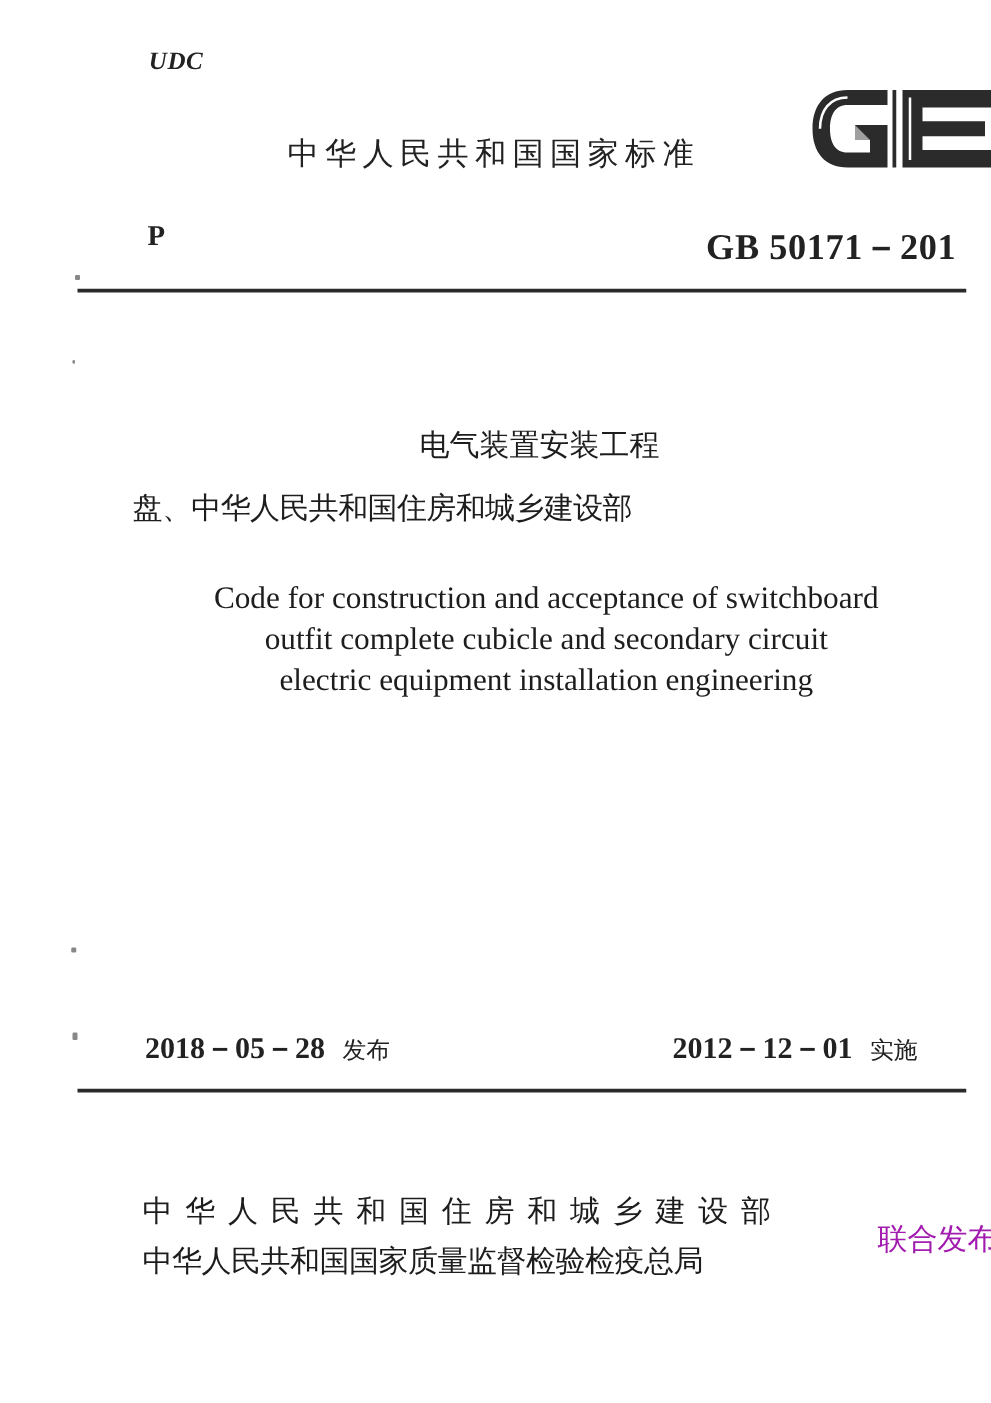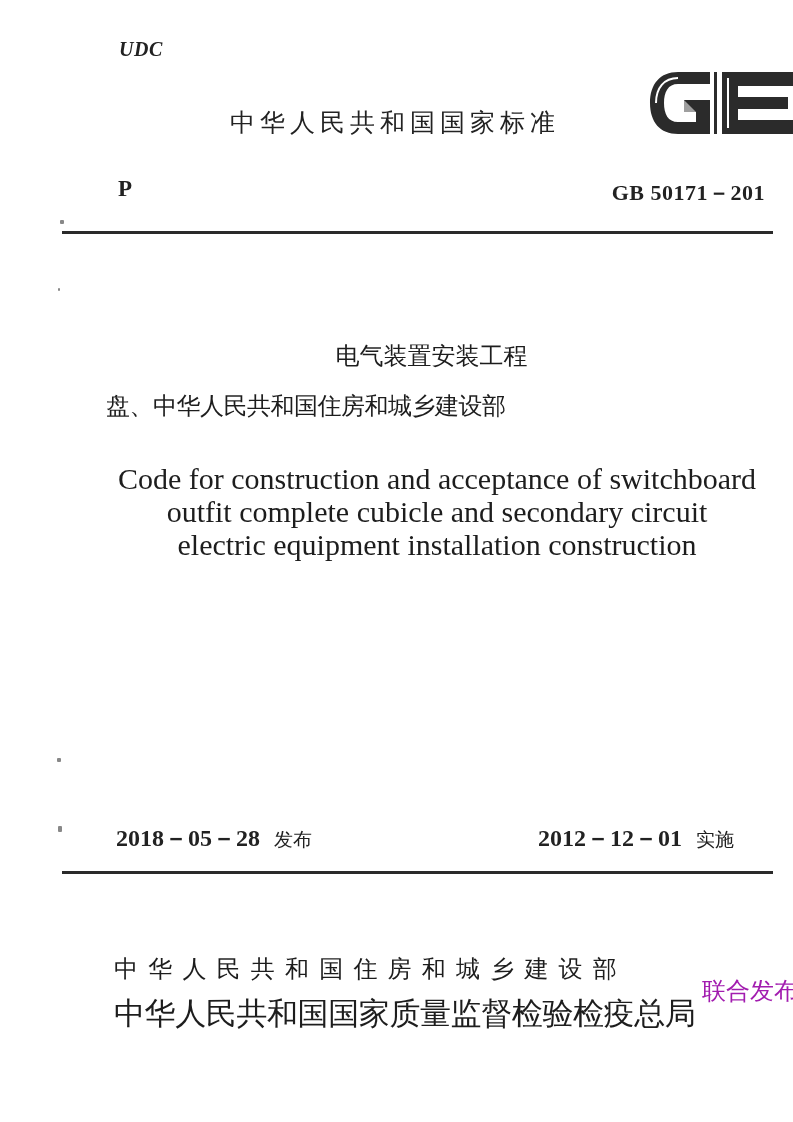--- a/index.html
+++ b/index.html
@@ -44,21 +44,21 @@
       left: 118px; top: 176px;
       font-family: "Liberation Serif", serif;
       font-weight: bold;
       font-size: 23px;
       color: #222;
     }
     .doc-number {
       right: 28px; top: 178px;
       font-family: "Liberation Serif", serif;
       font-weight: bold;
-      font-size: 22px;
+      font-size: 29px;
       letter-spacing: 0.5px;
       color: #222;
       white-space: nowrap;
     }
     .rule {
       left: 62px; right: 20px;
       height: 3px;
       background: #2a2a2a;
     }
     .rule-top { top: 231px; }
@@ -72,21 +72,21 @@
       color: #1d1d1d;
       white-space: nowrap;
     }
     .title-cn-1 { top: 340px; padding-left: 70px; }
     .title-cn-2 { top: 390px; left: 106px; text-align: left; letter-spacing: -0.5px; }
 
     .title-en {
       left: 0; right: 15px;
       text-align: center;
       font-family: "Liberation Serif", serif;
-      font-size: 30px;
+      font-size: 25px;
       line-height: 33px;
       color: #1d1d1d;
       padding-left: 96px;
     }
     .title-en-1 { top: 462px; }
     .title-en-2 { top: 495px; }
     .title-en-3 { top: 528px; }
 
     .date-issue, .date-effect {
       top: 822px;
@@ -109,21 +109,21 @@
       left: 114px; top: 953px;
       font-family: "DejaVu Sans", sans-serif;
       font-size: 24px;
       letter-spacing: 10.2px;
       color: #1d1d1d;
       white-space: nowrap;
     }
     .authority-2 {
       left: 114px; top: 993px;
       font-family: "DejaVu Sans", sans-serif;
-      font-size: 31px;
+      font-size: 24px;
       letter-spacing: -0.4px;
       color: #1d1d1d;
       white-space: nowrap;
     }
     .joint-issue {
       left: 658px; top: 975px;
       font-family: "DejaVu Sans", sans-serif;
       font-size: 24px;
       color: #a21caf;
       white-space: nowrap;
@@ -160,21 +160,21 @@
 <div class="abs class-code">P</div>
 <div class="abs doc-number">GB 50171－201</div>
 
 <div class="abs rule rule-top"></div>
 
 <div class="abs title-cn title-cn-1">电气装置安装工程</div>
 <div class="abs title-cn title-cn-2">盘、中华人民共和国住房和城乡建设部</div>
 
 <div class="abs title-en title-en-1">Code for construction and acceptance of switchboard</div>
 <div class="abs title-en title-en-2">outfit complete cubicle and secondary circuit</div>
-<div class="abs title-en title-en-3">electric equipment installation construction</div>
+<div class="abs title-en title-en-3">electric equipment installation engineering</div>
 
 <div class="abs date-issue">
   <span>2018－05－28</span><span class="date-suffix">发布</span>
 </div>
 <div class="abs date-effect">
   <span>2012－12－01</span><span class="date-suffix">实施</span>
 </div>
 
 <div class="abs rule rule-bottom"></div>
 

